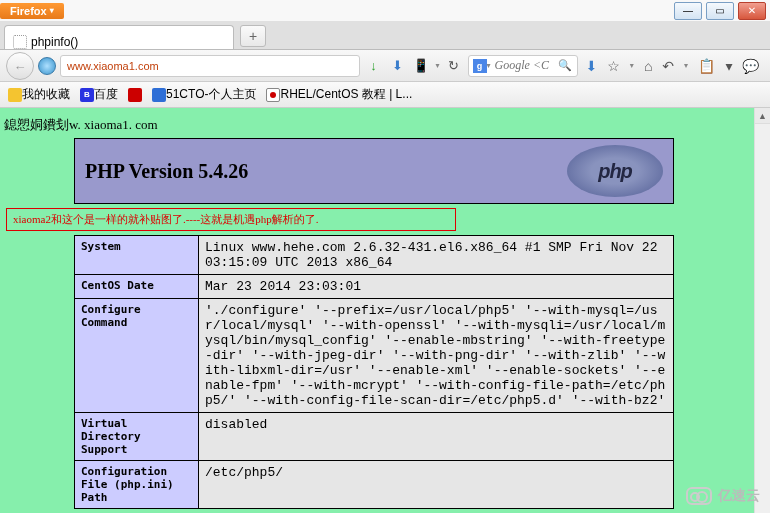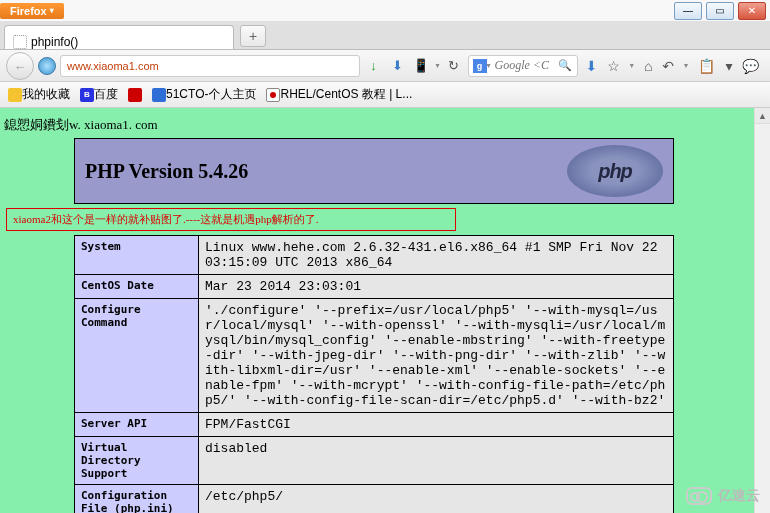--- a/index.html
+++ b/index.html
@@ -323,24 +323,20 @@
           </tr>
       <tr>
             <td class="k">CentOS Date</td>
             <td class="v">Mar 23 2014 23:03:01</td>
           </tr>
       <tr>
             <td class="k">Configure Command</td>
             <td class="v">'./configure' '--prefix=/usr/local/php5' '--with-mysql=/usr/local/mysql' '--with-openssl' '--with-mysqli=/usr/local/mysql/bin/mysql_config' '--enable-mbstring' '--with-freetype-dir' '--with-jpeg-dir' '--with-png-dir' '--with-zlib' '--with-libxml-dir=/usr' '--enable-xml' '--enable-sockets' '--enable-fpm' '--with-mcrypt' '--with-config-file-path=/etc/php5/' '--with-config-file-scan-dir=/etc/php5.d' '--with-bz2'</td>
           </tr>
       <tr>
-            <td class="k">Server API</td>
-            <td class="v">FPM/FastCGI</td>
-          </tr>
-      <tr>
             <td class="k">Virtual Directory Support</td>
             <td class="v">disabled</td>
           </tr>
       <tr>
             <td class="k">Configuration File (php.ini) Path</td>
             <td class="v">/etc/php5/</td>
           </tr>
     </tbody>
       </table>
   </div>

